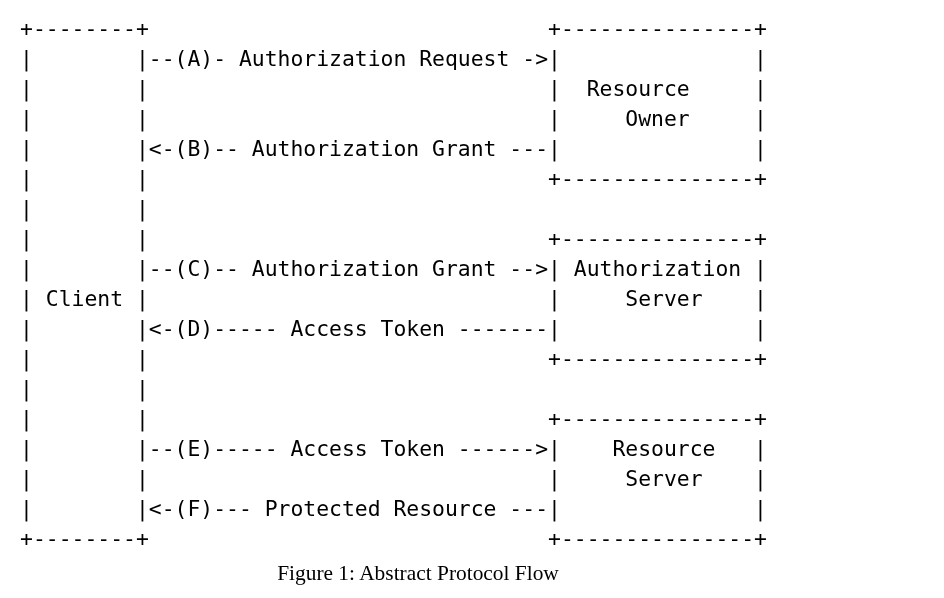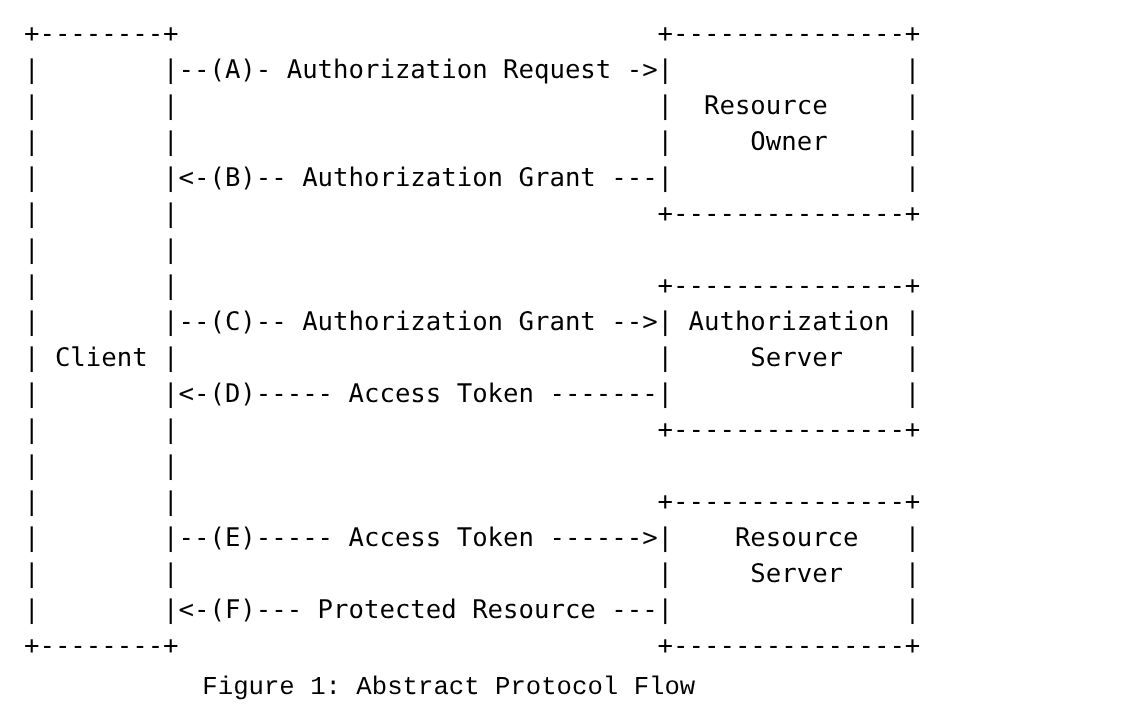--- a/index.html
+++ b/index.html
@@ -34,25 +34,26 @@
     white-space: pre;
     font-weight: 500;
     -webkit-font-smoothing: antialiased;
   }
   #figure-caption {
     position: absolute;
     left: 0;
     top: 558px;
     width: 748px;
     text-align: center;
-    font-family: Liberation Mono, monospace;
+    font-family: Liberation Serif, serif;
     font-size: 21.4px;
     line-height: 30px;
     color: #000000;
     white-space: pre;
+    padding-left: 44px;
   }
   
   .hotspot {
     position: absolute;
     background: transparent;
     pointer-events: none;
   }
 </style>
 </head>
 <body>

